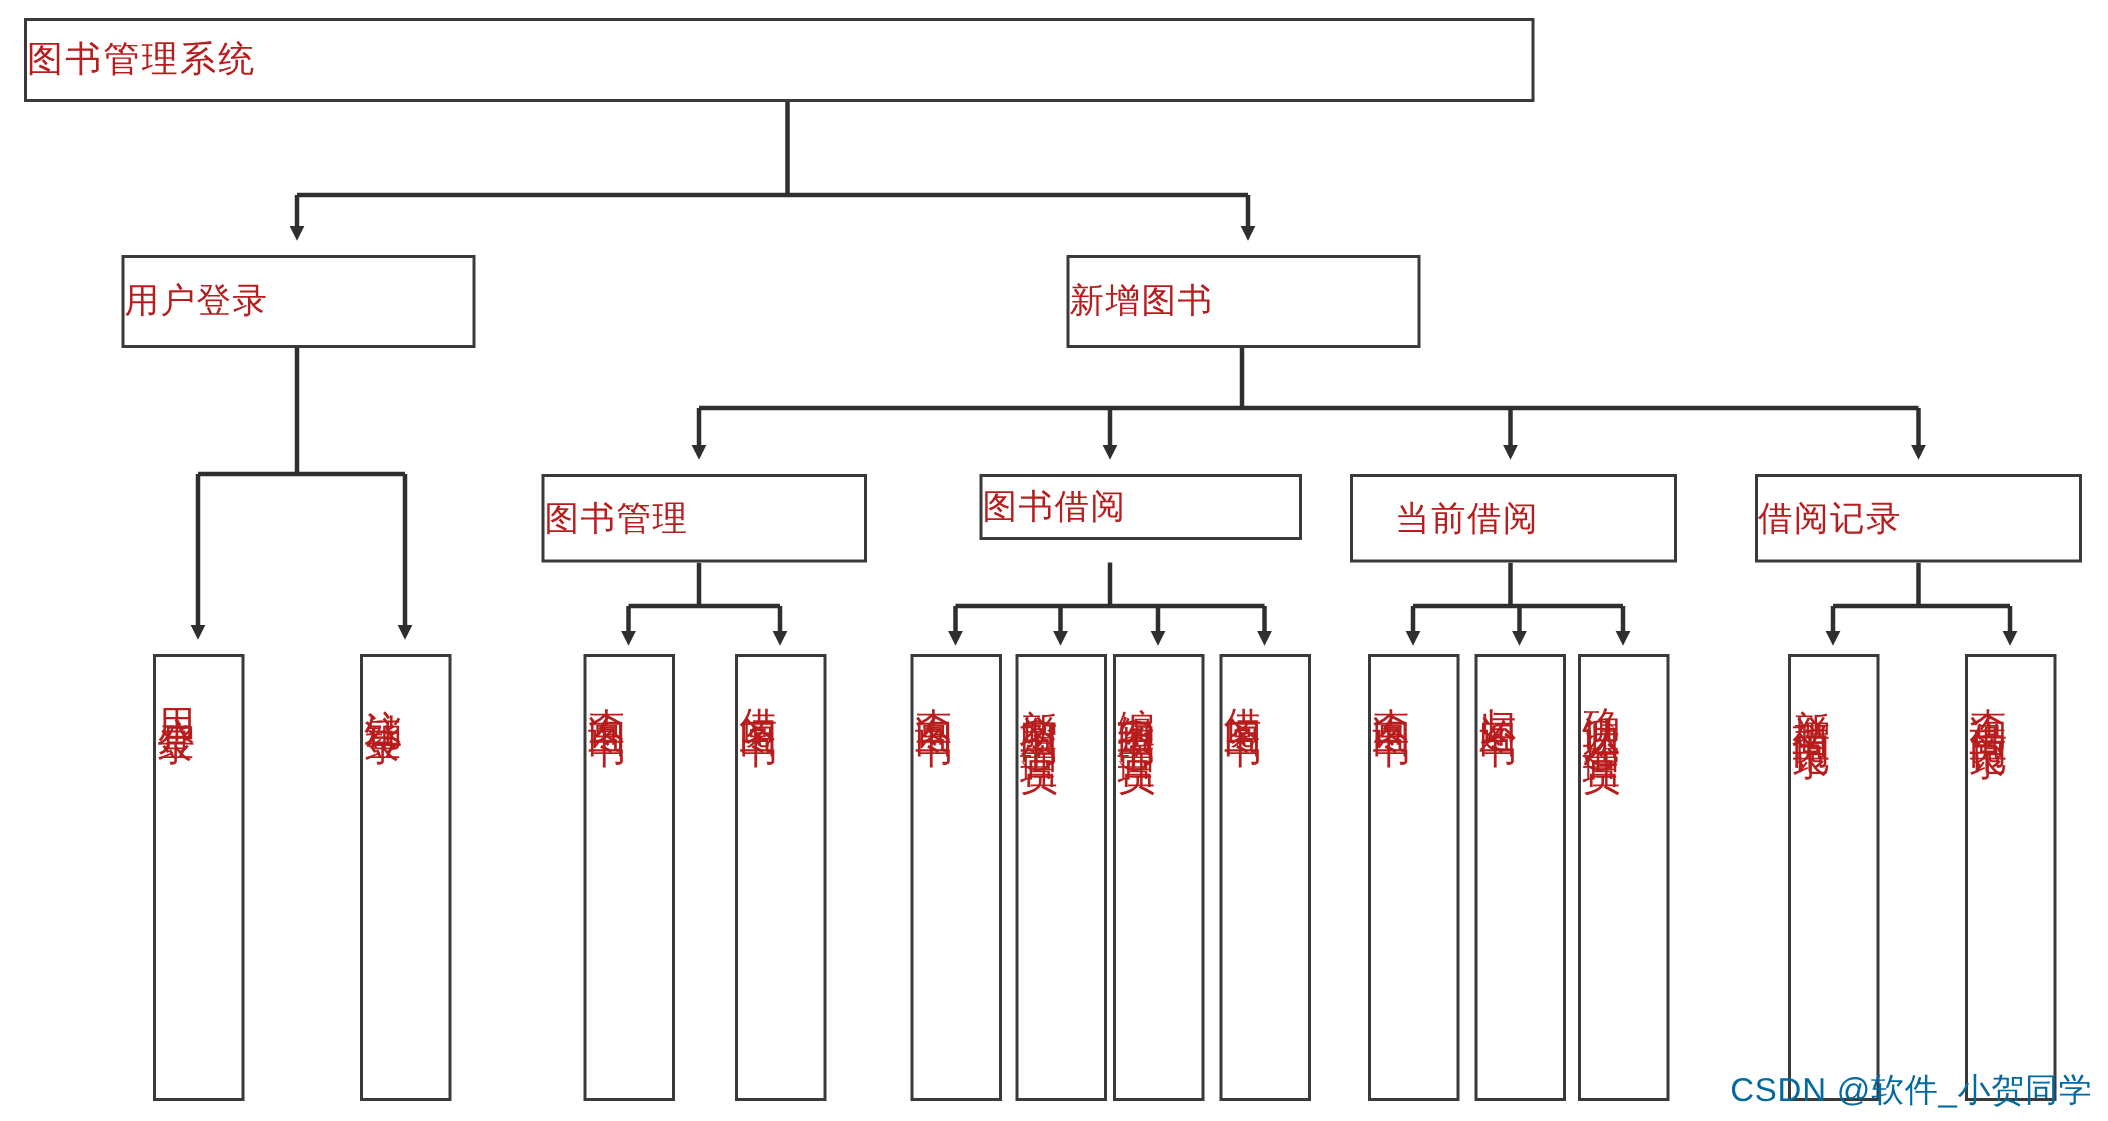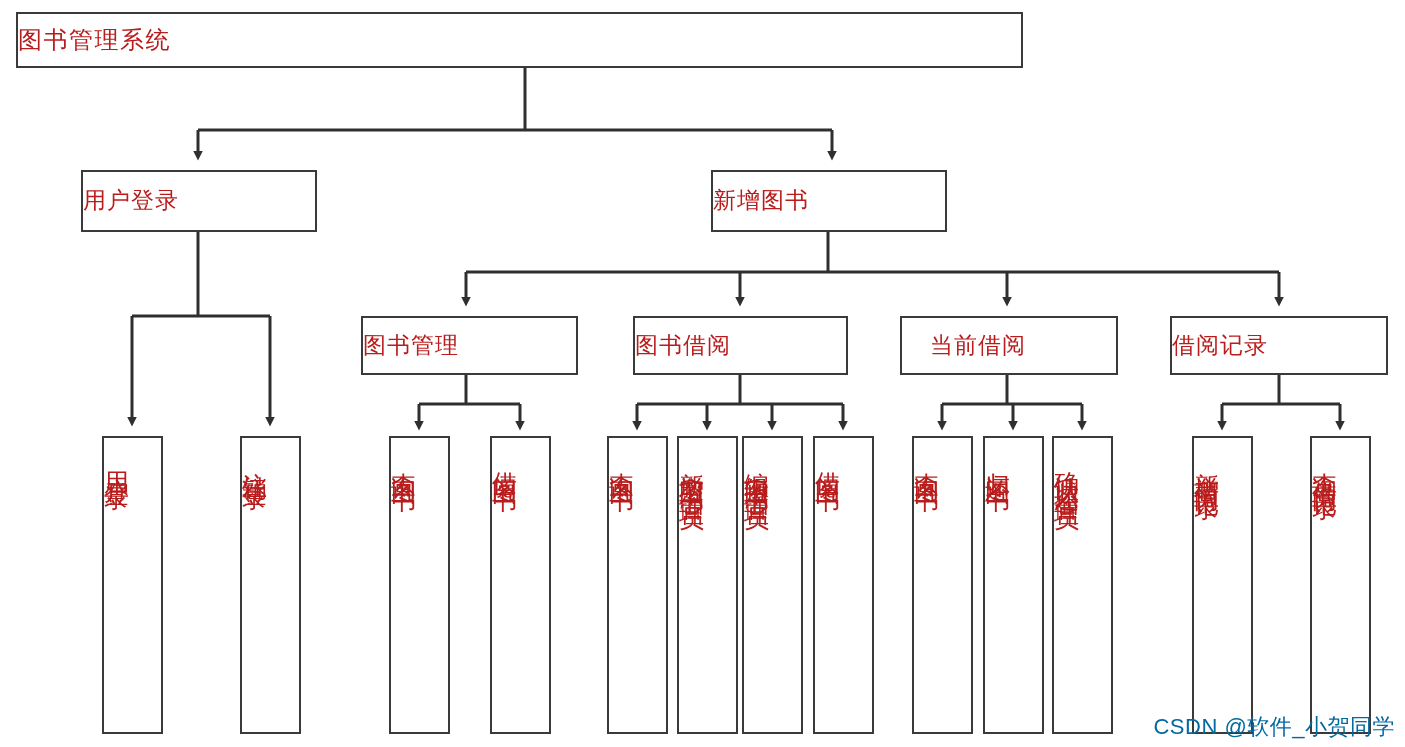--- a/index.html
+++ b/index.html
@@ -131,21 +131,21 @@
   <div class="node h-node" style="left:81px; top:170px; width:236px; height:62px;">
     <span class="node-label">用户登录</span>
   </div>
   <div class="node h-node" style="left:711px; top:170px; width:236px; height:62px;">
     <span class="node-label">新增图书</span>
   </div>
 
   <div class="node h-node" style="left:361px; top:316px; width:217px; height:59px;">
     <span class="node-label">图书管理</span>
   </div>
-  <div class="node h-node" style="left:633px; top:316px; width:215px; height:59px;">
+  <div class="node h-node" style="left:653px; top:316px; width:215px; height:44px;">
     <span class="node-label">图书借阅</span>
   </div>
   <div class="node h-node" style="left:900px; top:316px; width:218px; height:59px;padding-left:28px;">
     <span class="node-label">当前借阅</span>
   </div>
   <div class="node h-node" style="left:1170px; top:316px; width:218px; height:59px;">
     <span class="node-label">借阅记录</span>
   </div>
 
   <div class="node v-node" style="left:102px; top:436px; width:61px; height:298px;">

